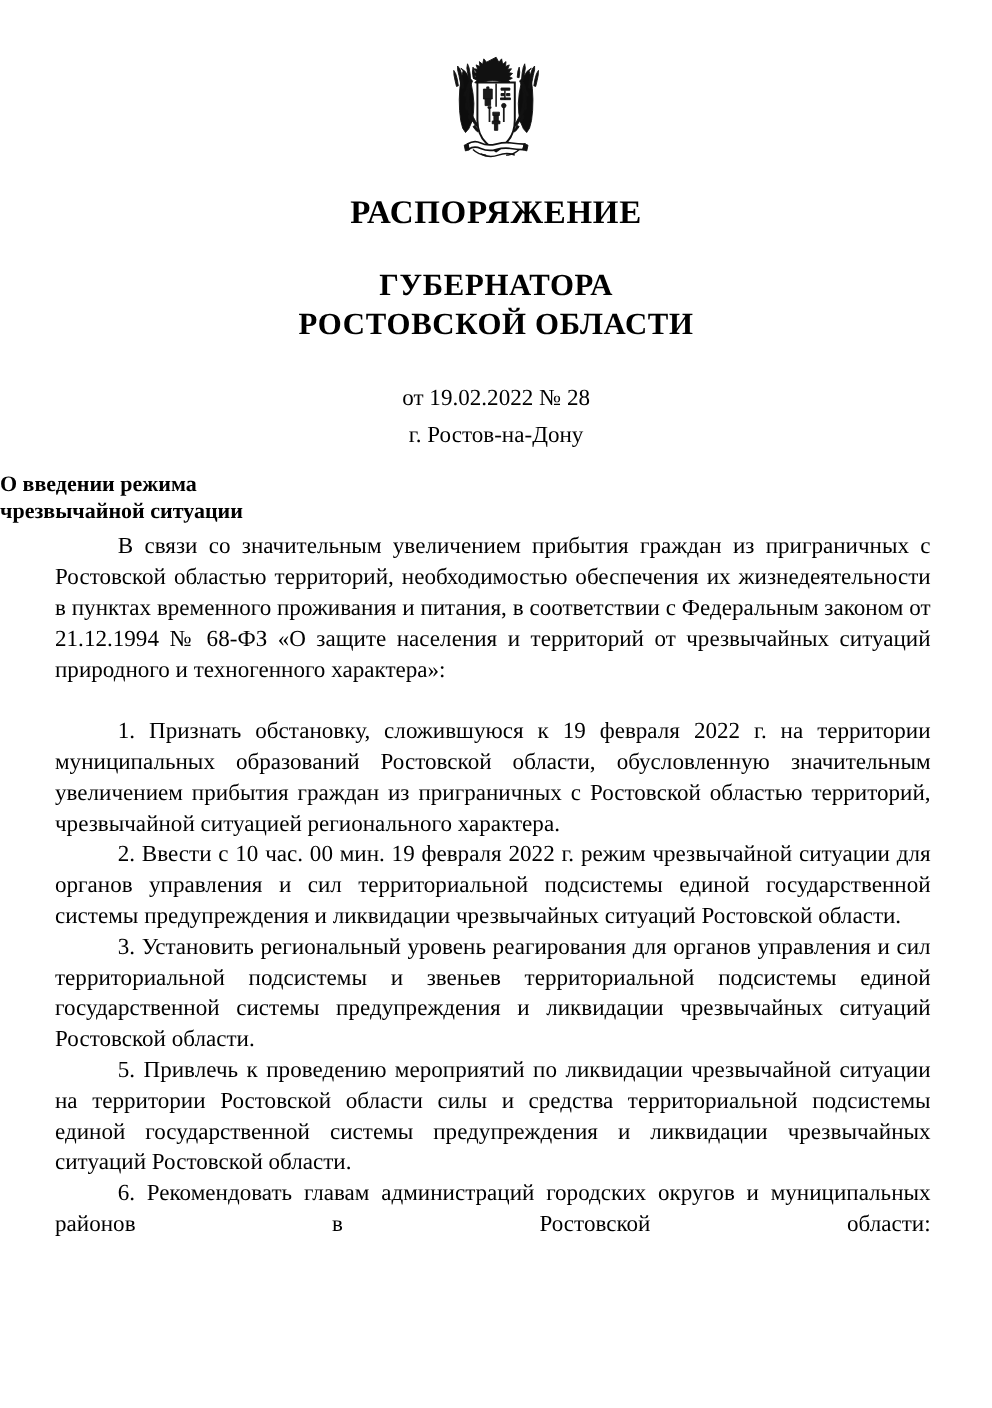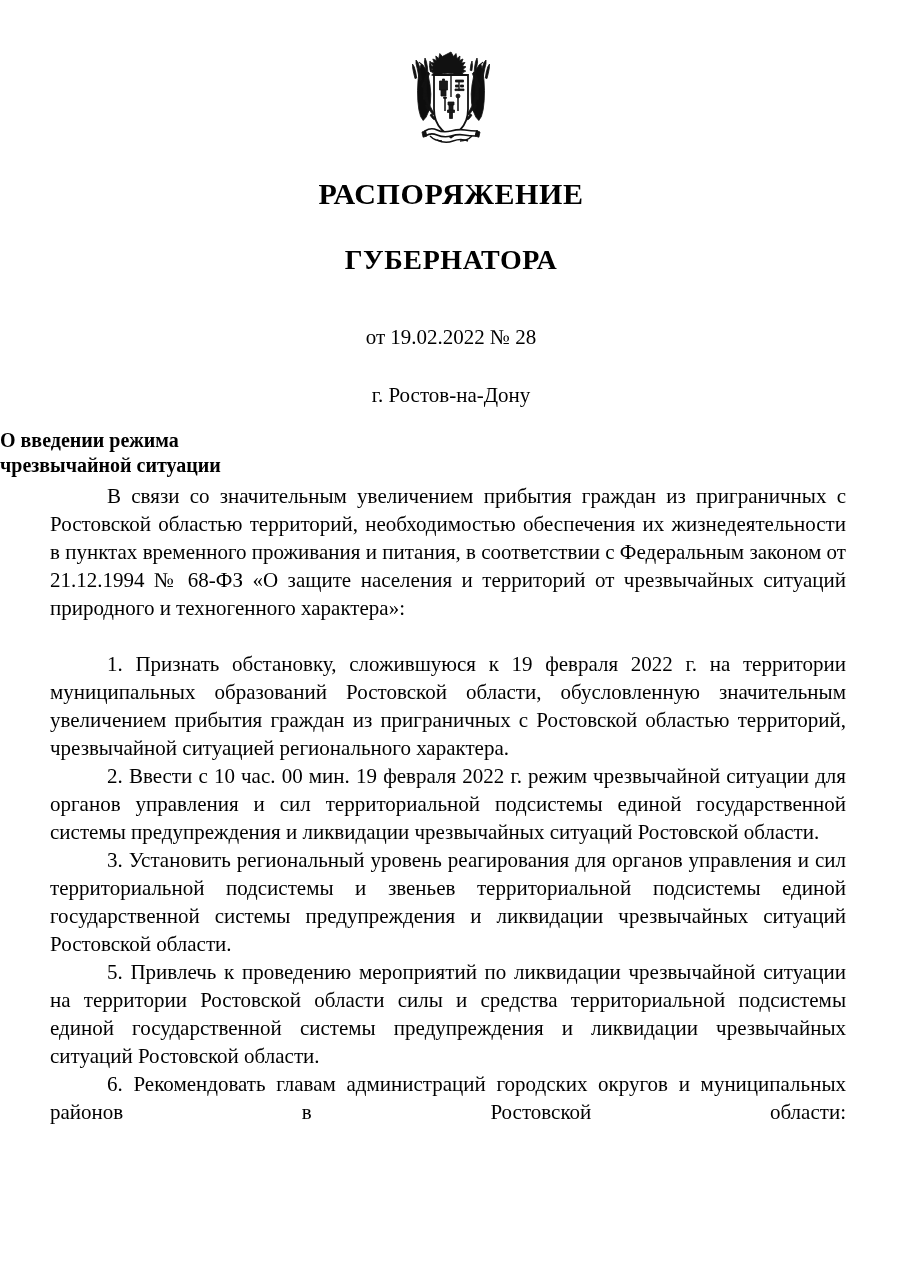--- a/index.html
+++ b/index.html
@@ -60,21 +60,21 @@
   .title-org .org-line { display: block; }
 
   .meta-line {
     position: absolute;
     left: 0;
     width: 902px;
     text-align: center;
     font-size: 21px;
     line-height: 26px;
   }
-  .meta-date { top: 324px; }
+  .meta-date { top: 348px; }
   .meta-city { top: 382px; }
 
   .subject {
     position: absolute;
     top: 428px;
     left: 0;
     width: 902px;
     text-align: left;
     font-weight: bold;
     font-size: 20px;
@@ -179,20 +179,21 @@
           <path d="M75 88 q-5 5 -12 5" fill="none" stroke="#111111" stroke-width="1.3"></path>
         </g>
       </svg>
     </span>
   </div>
 
   <div class="doc-title title-main">РАСПОРЯЖЕНИЕ</div>
 
   <div class="doc-title title-org">
     <span class="org-line">ГУБЕРНАТОРА</span>
+    <span class="org-line">РОСТОВСКОЙ ОБЛАСТИ</span>
   </div>
 
   <div class="meta-line meta-date">от 19.02.2022 № 28</div>
 
   <div class="meta-line meta-city">г. Ростов-на-Дону</div>
 
   <div class="subject">
     <span class="subj-line">О введении режима</span>
     <span class="subj-line">чрезвычайной ситуации</span>
   </div>

